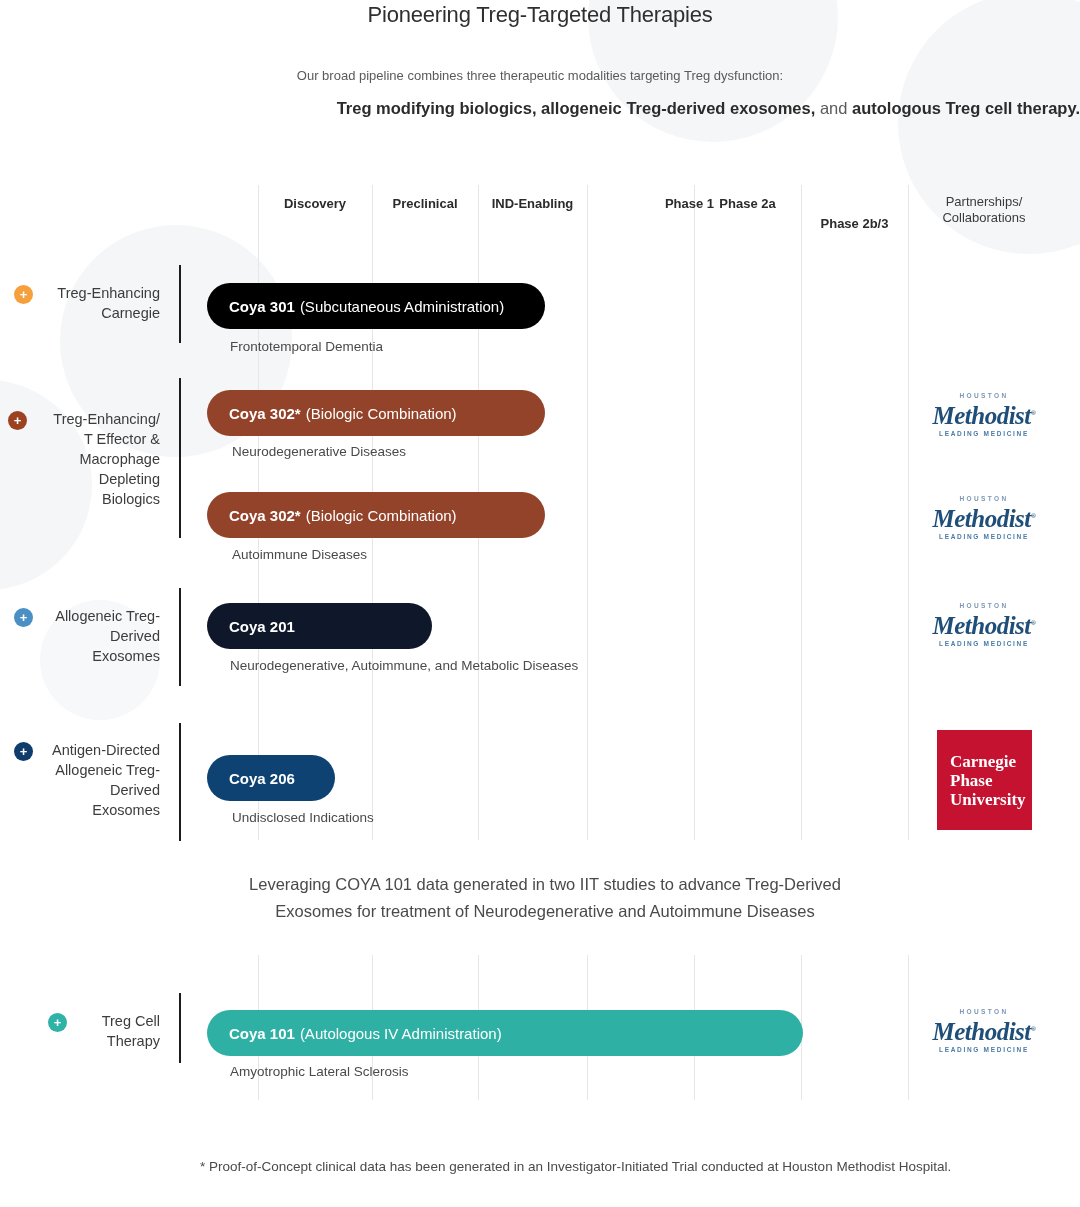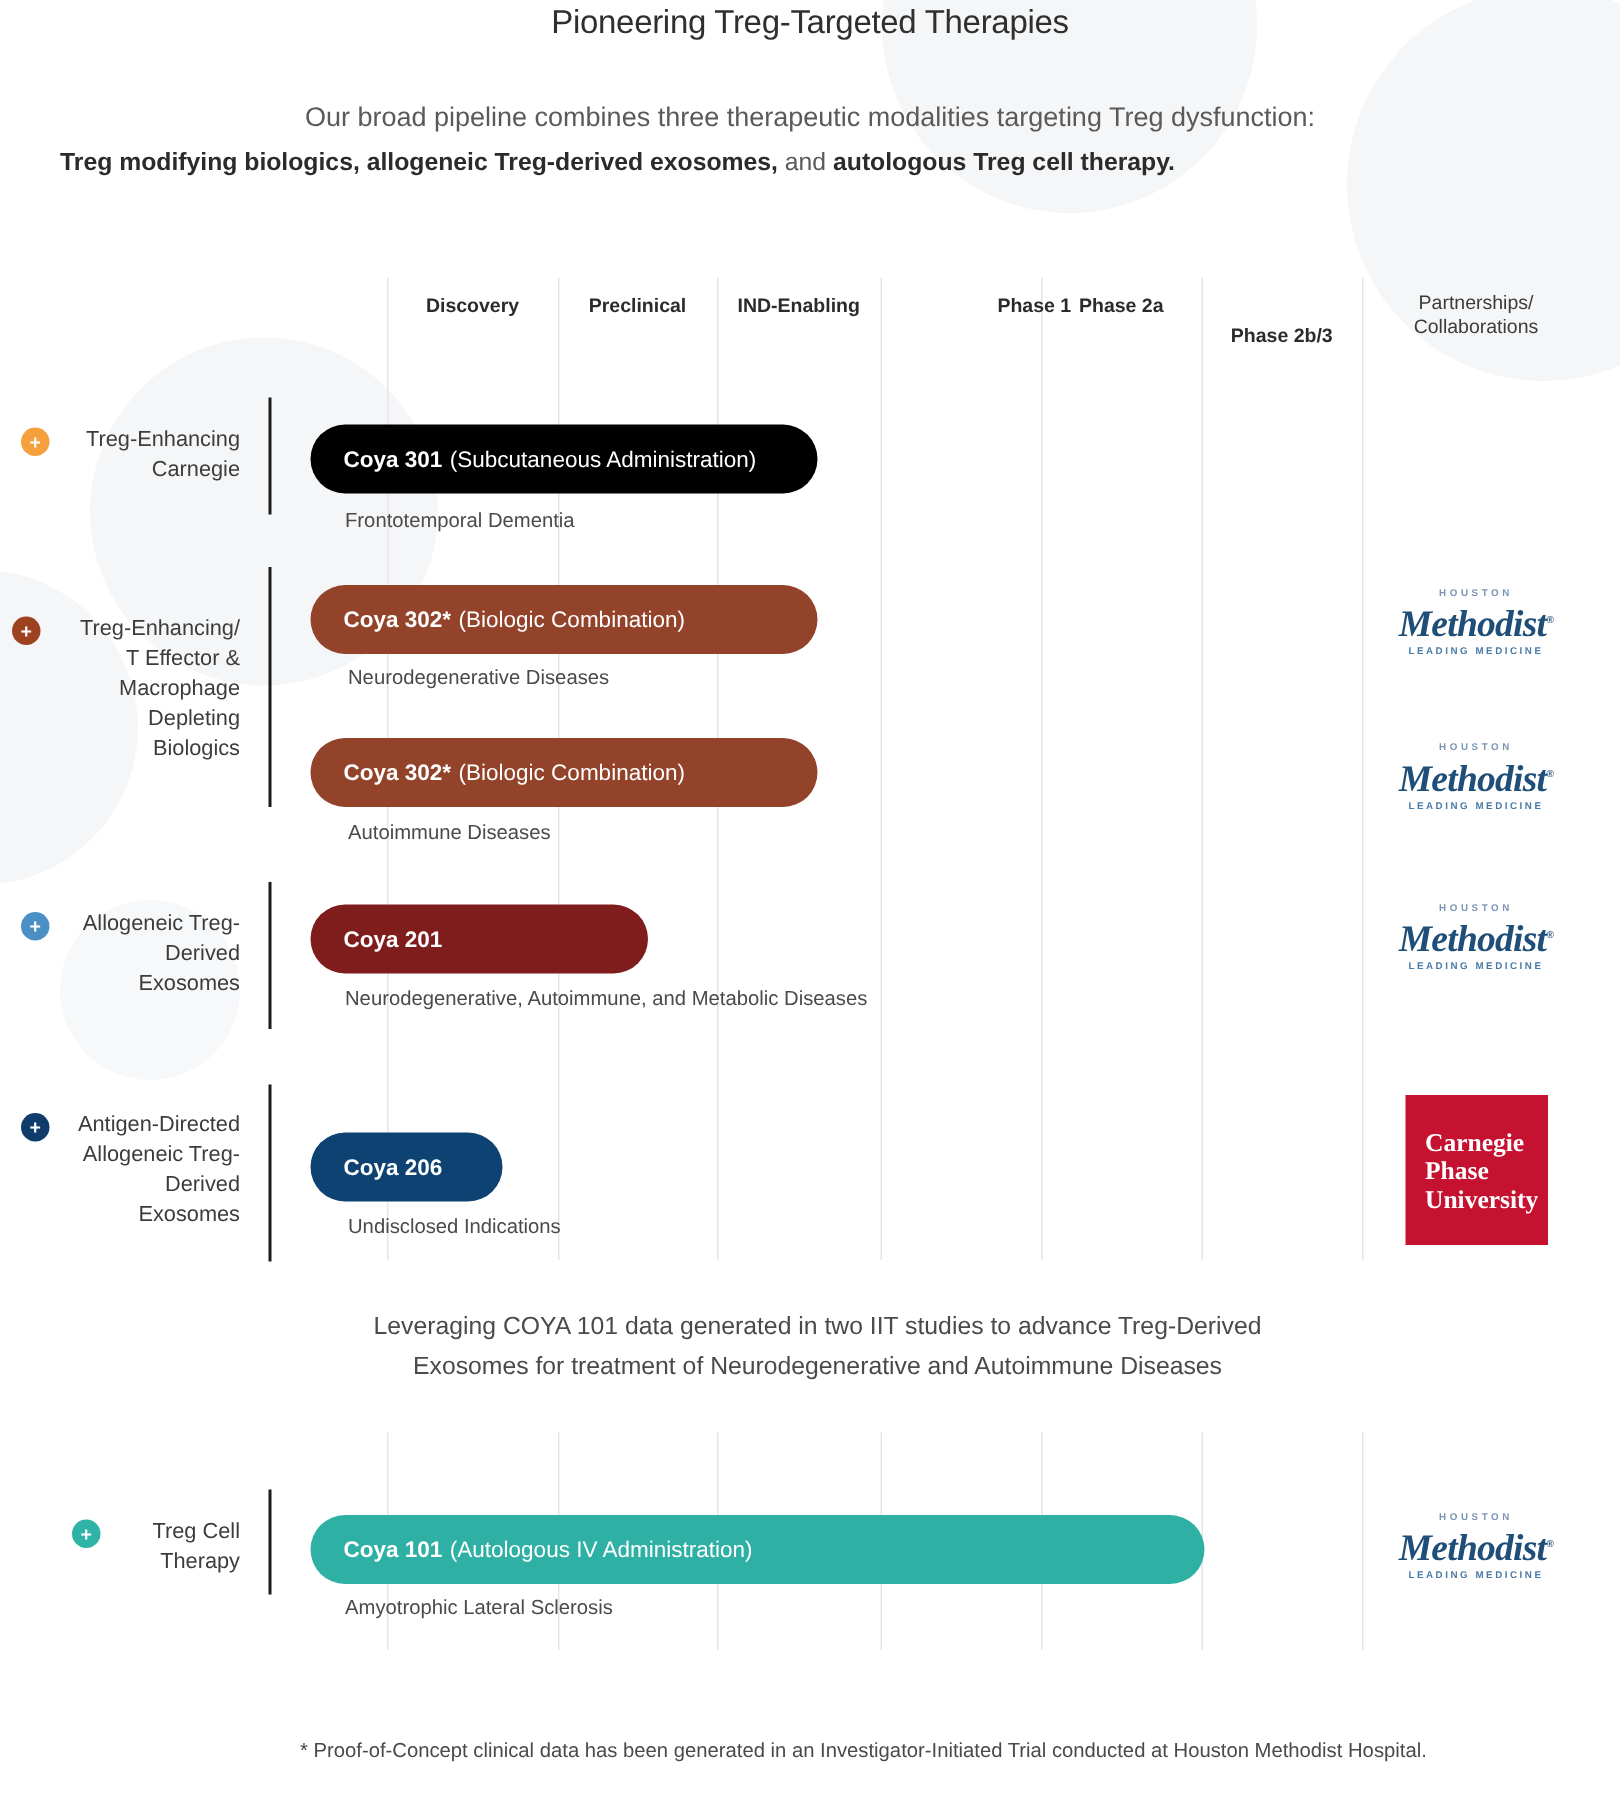--- a/index.html
+++ b/index.html
@@ -31,25 +31,25 @@
   .title {
     position: absolute; left: 0; right: 0; top: 2px;
     text-align: center;
     font-size: 22px;
     font-weight: 400;
     color: #2f2f2f;
     letter-spacing: -0.2px;
   }
   .sub1 {
     position: absolute; left: 0; right: 0; top: 68px;
-    text-align: center; font-size: 18px; color: #5a5a5a; font-weight: 400;
+    text-align: center; font-size: 13px; color: #5a5a5a; font-weight: 400;
   }
   .sub2 {
     position: absolute; left: 0; right: 0; top: 99px;
-    text-align: left; font-size: 16.5px; color: #5a5a5a; font-weight: 400; padding-left: 40px;
+    text-align: right; font-size: 16.5px; color: #5a5a5a; font-weight: 400;
   }
   .sub2 b { color: #2b2b2b; font-weight: 700; }
 
   
   .gridlines { position: absolute; left: 0; top: 0; width: 1080px; height: 1207px; }
   .vline { position: absolute; width: 1px; background: #e6e6e6; }
 
   .colhead {
     position: absolute;
     top: 196px;
@@ -272,21 +272,21 @@
   <div class="plus" style="left:14px; top:608px; background:#4A90C4;">
     <span>+</span>
   </div>
   <div class="cat" style="top:606px; left:20px; width:140px;">
     <div>Allogeneic Treg-</div>
     <div>Derived</div>
     <div>Exosomes</div>
   </div>
   <div class="bracket" style="top:588px; height:98px;"></div>
 
-  <div class="pill" style="left:207px; top:603px; width:225px; background:#7f1d1d;">
+  <div class="pill" style="left:207px; top:603px; width:225px; background:#0f172a;">
     <span class="code">Coya 201</span>
     <span class="paren"></span>
   </div>
   <div class="indication" style="left:230px; top:658px;">Neurodegenerative, Autoimmune, and Metabolic Diseases</div>
 
   <div class="hm" style="left:922px; top:601px;">
     <div class="hm-top">HOUSTON</div>
     <div class="hm-mid"><span>Methodist</span><span class="reg">®</span></div>
     <div class="hm-bot">LEADING MEDICINE</div>
   </div>

